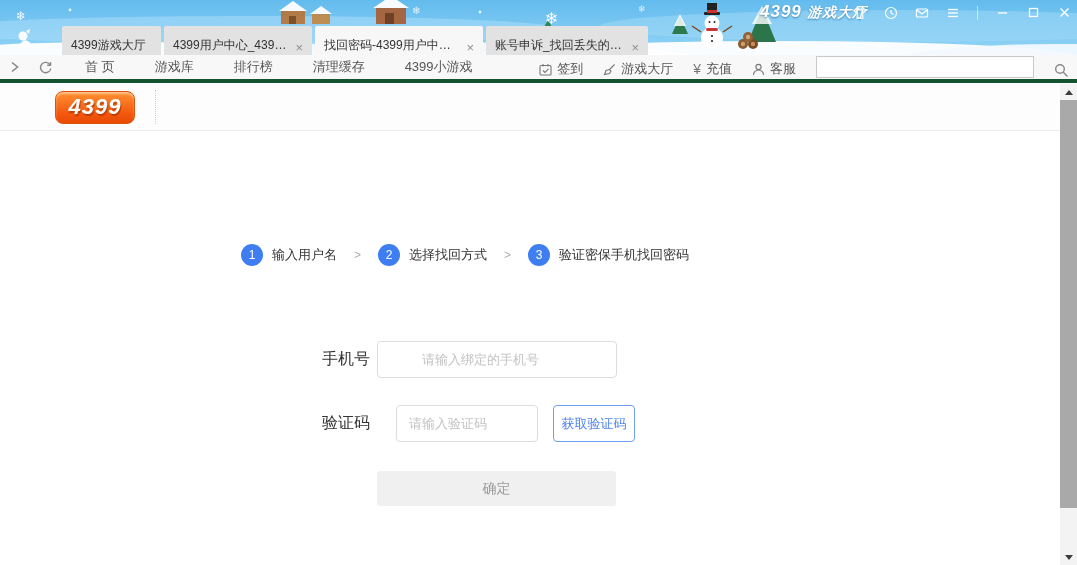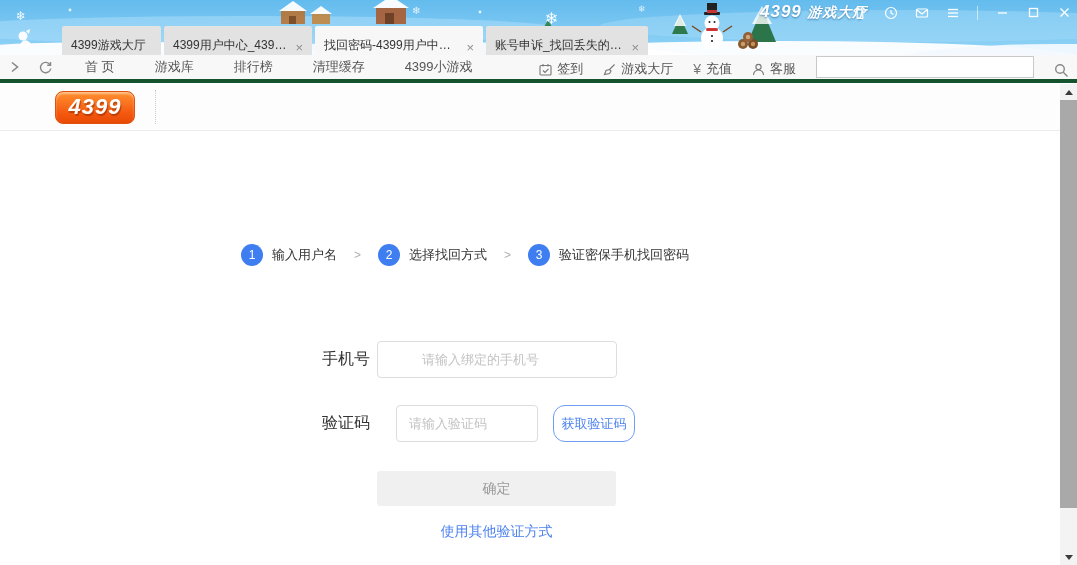--- a/index.html
+++ b/index.html
@@ -113,21 +113,21 @@
   .tinput {
     height: 37px; border: 1px solid #dddddd; border-radius: 4px;
     padding: 0 12px; font-size: 13px; color: #333; outline: none;
     font-family: "Liberation Sans", "DejaVu Sans", sans-serif;
   }
   .tinput::placeholder { color: #c3c3c3; }
   .phone-input { width: 240px; padding-left: 44px; }
   .code-input { width: 142px; margin-left: 19px; }
   .get-code-btn {
     width: 82px; height: 37px; margin-left: 15px;
-    background: #ffffff; border: 1px solid #6f9ef7; border-radius: 12px;
+    background: #ffffff; border: 1px solid #6f9ef7; border-radius: 4px;
     color: #4d82f0; font-size: 13px; cursor: pointer;
     font-family: "Liberation Sans", "DejaVu Sans", sans-serif;
   }
   .submit-btn {
     display: block; margin: 29px 0 0 55px; width: 239px; height: 35px;
     background: #f0f0f0; border: none; border-radius: 3px;
     color: #9c9c9c; font-size: 14px; cursor: pointer;
     font-family: Liberation Serif, serif;
   }
   .alt-link {
@@ -382,21 +382,20 @@
     <div class="frow">
       <span class="flabel">手机号</span>
       <input class="tinput phone-input" type="text" placeholder="请输入绑定的手机号" style="">
     </div>
     <div class="frow">
       <span class="flabel">验证码</span>
       <input class="tinput code-input" type="text" placeholder="请输入验证码" style="">
       <button class="get-code-btn">获取验证码</button>
     </div>
     <button class="submit-btn">确定</button>
-    <a class="alt-link">使用其他验证方式</a>
   </div>
 </div>
 
 <div class="scrollbar">
   <div class="sb-up">
       <span class="tri-up"></span>
     </div>
   <div class="sb-thumb"></div>
   <div class="sb-down">
       <span class="tri-down"></span>

